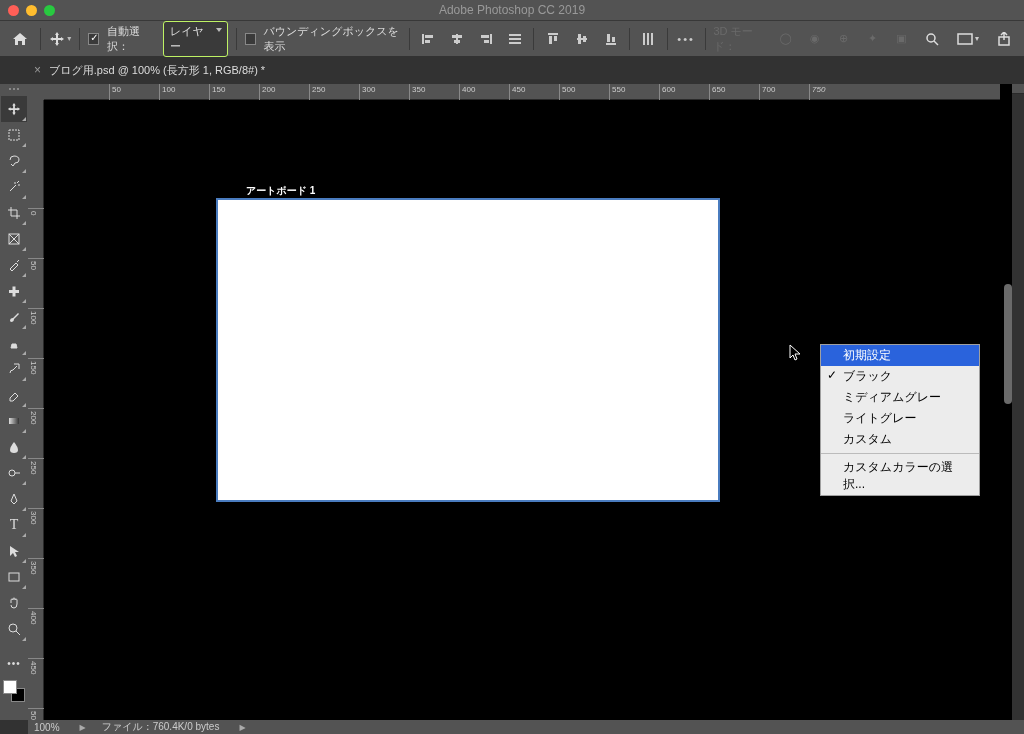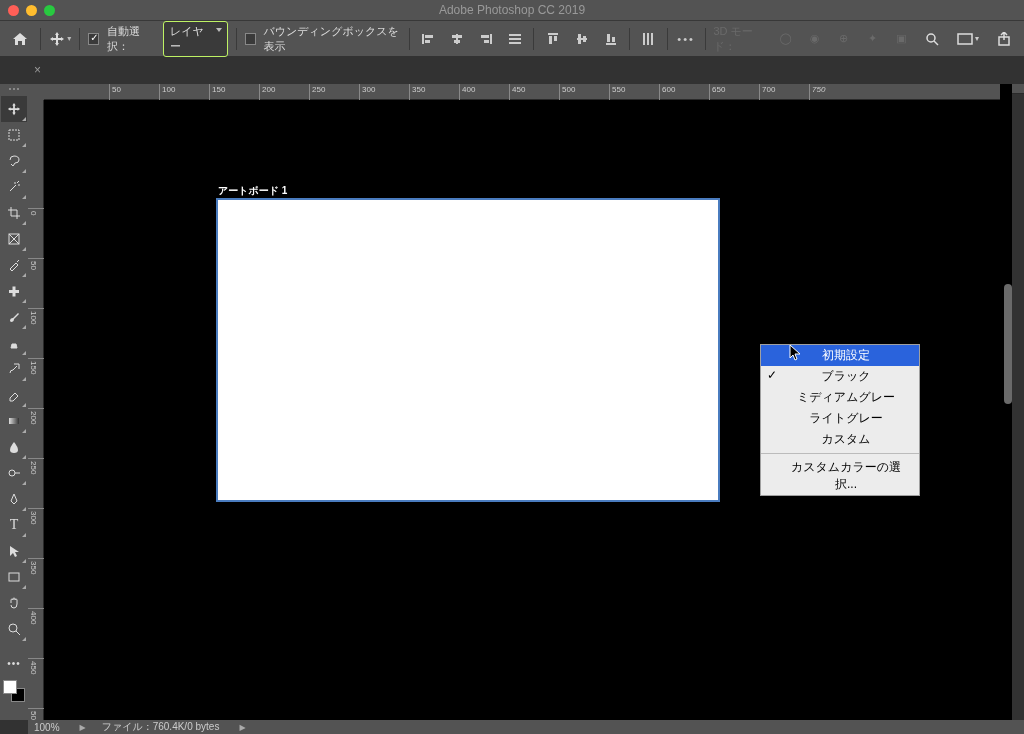--- a/index.html
+++ b/index.html
@@ -48,21 +48,21 @@
 
 .canvas-wrap { flex: 1; background: #000; position: relative; overflow: hidden; }
 .ruler-h { position: absolute; top: 0; left: 16px; right: 12px; height: 16px; background: #535353; border-bottom: 1px solid #2a2a2a; }
 .ruler-v { position: absolute; top: 16px; left: 0; width: 16px; bottom: 0; background: #535353; border-right: 1px solid #2a2a2a; }
 .ruler-corner { position: absolute; top: 0; left: 0; width: 16px; height: 16px; background: #535353; }
 .ruler-h .tick { position: absolute; top: 0; height: 16px; border-left: 1px solid #888; }
 .ruler-h .tick span { position: absolute; top: 1px; left: 2px; font-size: 8px; color: #ccc; }
 .ruler-v .tick { position: absolute; left: 0; width: 16px; border-top: 1px solid #888; }
 .ruler-v .tick span { position: absolute; left: 1px; top: 2px; font-size: 8px; color: #ccc; writing-mode: vertical-rl; }
 
-.artboard-label { position: absolute; color: #fff; font-size: 10px; font-weight: bold; }
+.artboard-label { position: absolute; color: #fff; font-size: 10px; font-weight: bold; margin-left: 28px; }
 .artboard { position: absolute; background: #fff; outline: 2px solid #4a7cbf; }
 
 
 .panel-strip { width: 12px; background: #323232; }
 .panel-strip .grip { height: 10px; background: #535353; border-bottom: 1px solid #2a2a2a; }
 
 
 .context-menu { position: absolute; background: #ececec; border: 1px solid #a0a0a0; box-shadow: 0 4px 12px rgba(0,0,0,0.4); font-size: 12px; color: #000; width: 160px; }
 .menu-item { padding: 2px 10px 2px 22px; position: relative; }
 .menu-item.highlighted { background: #2a63dc; color: #fff; }
@@ -196,20 +196,21 @@
         <svg width="14" height="14">
           <rect x="2" y="5" width="10" height="8" fill="none" stroke="#ddd" stroke-width="1.5"></rect>
           <path d="M7 1 L7 8 M4 3 L7 0 L10 3" fill="none" stroke="#ddd" stroke-width="1.5"></path>
         </svg>
       </div>
   </div>
 </div>
 
 <div class="tab-bar">
   <span class="tab-close">×</span>
+  <span>ブログ用.psd @ 100% (長方形 1, RGB/8#) *</span>
 </div>
 
 <div class="main-area">
 
   <div class="toolbox">
     <div class="grip">
         <span></span>
         <span></span>
         <span></span>
       </div>
@@ -424,21 +425,21 @@
     <div class="artboard-label" style="left:190px; top:100px;">アートボード 1</div>
     <div class="artboard" style="left:190px; top:116px; width:500px; height:300px;"></div>
     <div class="scrollbar-v"></div>
   </div>
 
   <div class="panel-strip">
     <div class="grip"></div>
   </div>
 </div>
 
-<div class="context-menu" style="left:760px; top:344px;text-align:center;" id="ctx-menu">
+<div class="context-menu" style="left:820px; top:344px;" id="ctx-menu">
     <div class="menu-item highlighted">初期設定</div>
     <div class="menu-item checked">ブラック</div>
     <div class="menu-item">ミディアムグレー</div>
     <div class="menu-item">ライトグレー</div>
     <div class="menu-item">カスタム</div>
     <div class="menu-sep"></div>
     <div class="menu-item">カスタムカラーの選択...</div>
   </div>
 
 <svg class="cursor" style="left:788px; top:344px;" viewBox="0 0 12 18">

